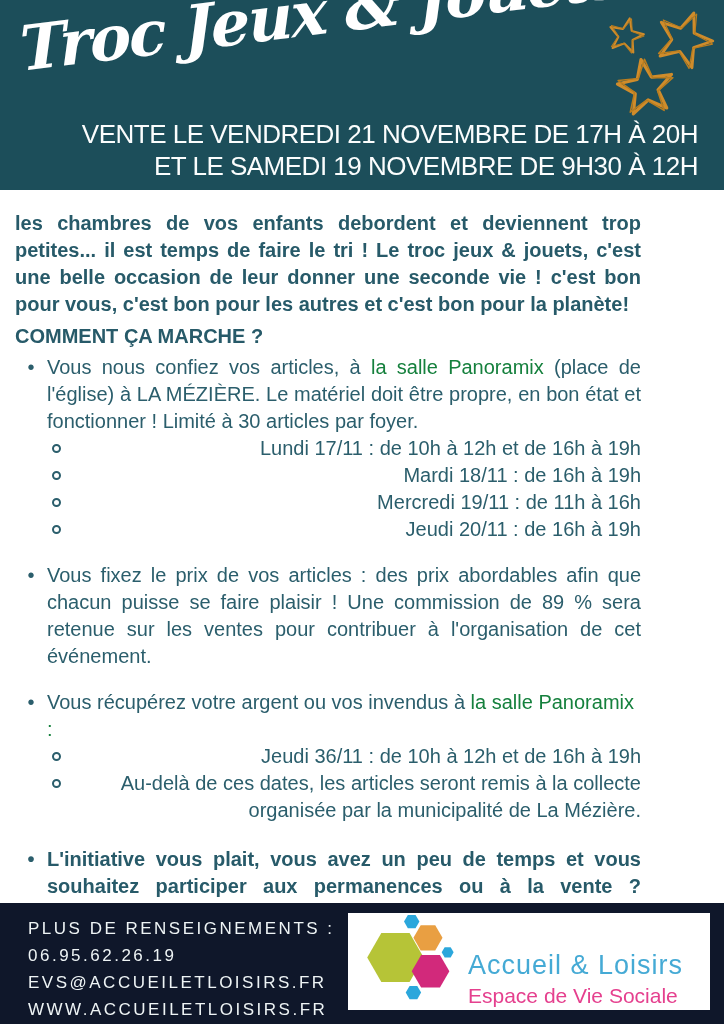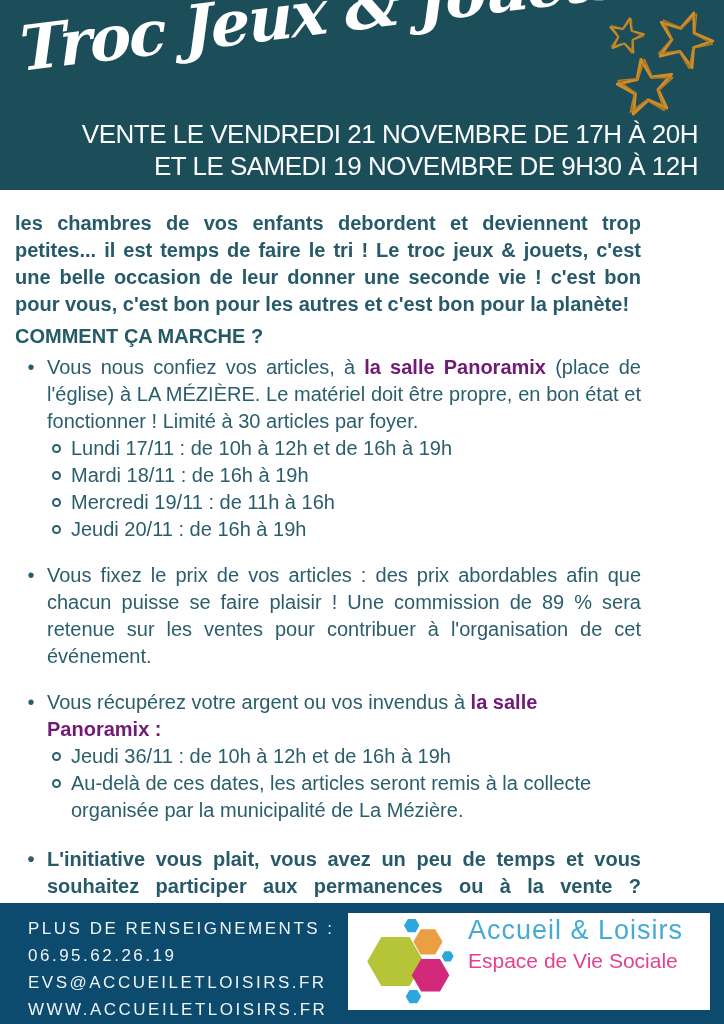--- a/index.html
+++ b/index.html
@@ -39,41 +39,41 @@
   }
   .intro { font-weight:bold; text-align:justify; color:#275a69; }
   .how-title { font-size:20px; font-weight:bold; color:#275a69; margin-top:5px; }
   .li { display:flex; margin-top:0; }
   .li .marker {
     flex:0 0 32px; text-align:center; font-size:20px; line-height:27px;
     color:#2b5e6c;
   }
   .li .txt { flex:1; text-align:justify; }
   .sub .marker { flex:0 0 30px; margin-left:26px; }
-  .sub .txt { text-align:left; }
+  .sub .txt { text-align:right; }
   .circle {
     display:inline-block; width:9px; height:9px; border:2px solid #2b5e6c;
     border-radius:50%; vertical-align:middle; margin-top:-3px;
   }
   .gap-lg { margin-top:19px; }
   .gap-xl { margin-top:22px; }
-  .red { color:#701a75;font-weight:bold; }
+  .red { color:#15803d; }
   .bold-li { font-weight:bold; color:#275a69; }
   
   .footer {
     position:absolute; top:903px; left:0; width:724px; height:121px;
-    background:#0c4a6e;
+    background:#0f172a;
   }
   .contact {
     position:absolute; left:28px; top:12px; color:#eef4f5;
     font-size:17px; line-height:27px; letter-spacing:2.5px;
   }
   .logo-box {
     position:absolute; right:14px; top:10px; width:362px; height:97px;
-    background:#ffffff; display:flex; align-items:flex-start; padding:4px 6px;
+    background:#ffffff; display:flex; align-items:flex-end; padding:4px 6px;
   }
   .logo-hex { flex:0 0 112px; }
   .logo-text { flex:1; padding-left:2px; line-height:1; }
   .logo-name {
     font-size:27px; color:#45aad5; letter-spacing:1px; font-weight:normal;
   }
   .logo-tagline { font-size:21px; color:#e5408e; margin-top:6px; }
 </style>
 </head>
 <body>

